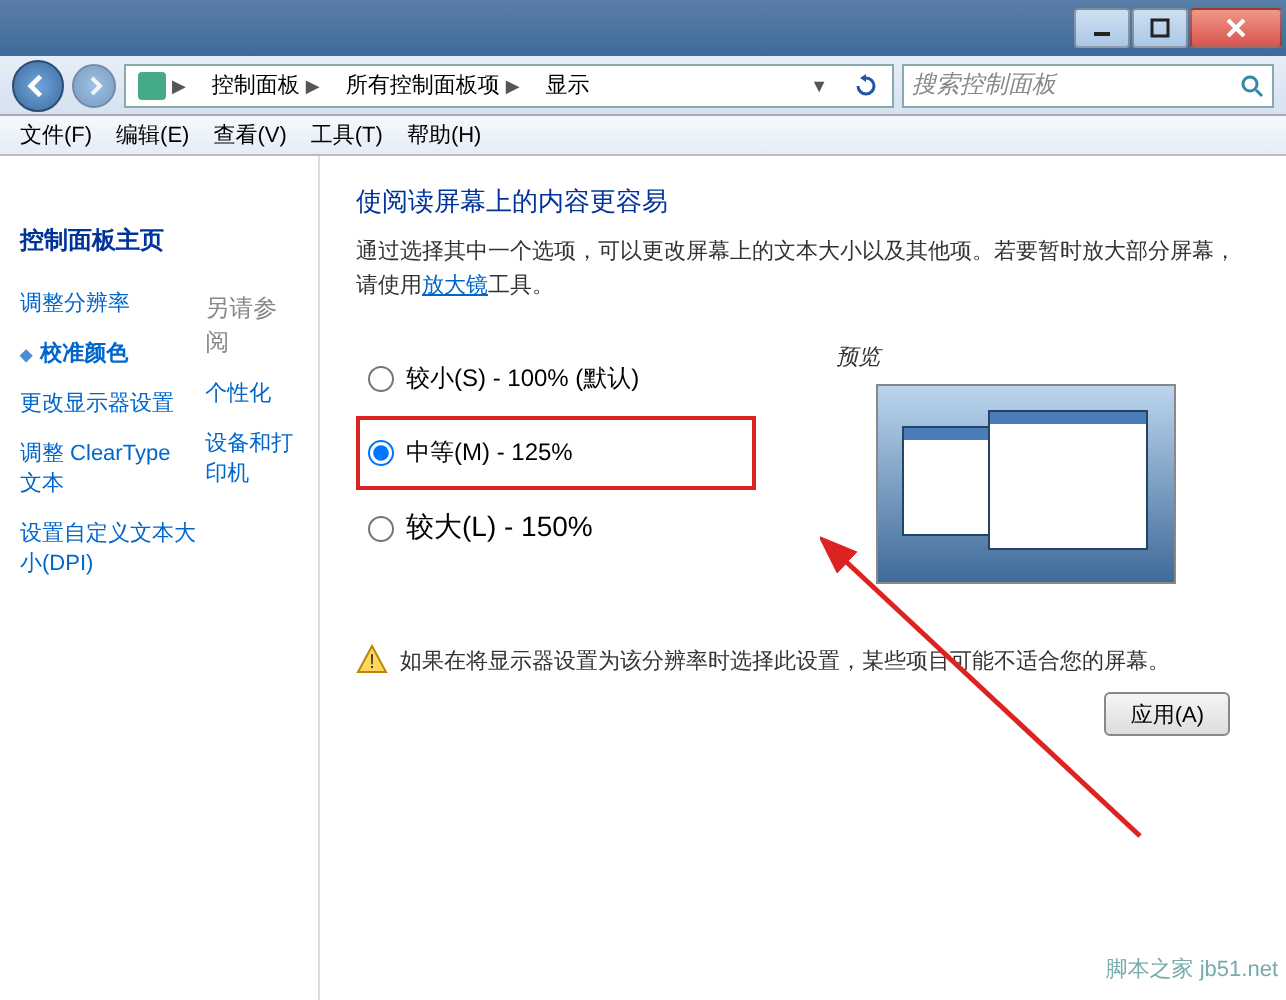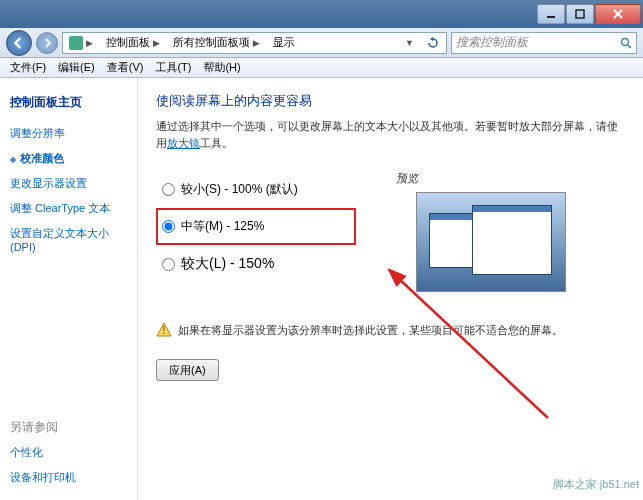--- a/index.html
+++ b/index.html
@@ -12,21 +12,21 @@
 .navbtn { width: 26px; height: 26px; border-radius: 50%; background: radial-gradient(#6fa6e0,#3f6a99); border: 1px solid #2a4d75; display:flex;align-items:center;justify-content:center;color:#fff; }
 .navbtn.fwd { width: 22px; height: 22px; opacity:.6; }
 .crumbs { flex: 1; height: 22px; background: #fff; border: 1px solid #8aa; display: flex; align-items: center; font-size: 11px; }
 .crumb { padding: 0 6px; border-right: 1px solid transparent; display:flex;align-items:center;gap:3px; height:100%; }
 .cp-icon { width:14px;height:14px;background:#4a8; border-radius:2px; display:inline-block; }
 .sep { color:#555; font-size:9px; }
 .searchbox { width: 186px; height: 22px; border: 1px solid #8aa; background: #fff; display:flex; align-items:center; padding:0 4px; justify-content:space-between; color:#888; font-style:italic;}
 .menubar { height: 20px; background: linear-gradient(#f5f9fd,#e4ecf6); border-bottom:1px solid #bbb; display:flex; align-items:center; padding:0 4px; font-size:11px; }
 .menuitem { padding: 2px 6px; }
 .content { display:flex; height: calc(500px - 28px - 30px - 20px); }
-.sidebar { width: 138px; background:#fff; border-right:1px solid #ddd; padding: 10px 8px; display:flex; flex-direction:column; justify-content:space-between; }
+.sidebar { width: 160px; background:#fff; border-right:1px solid #ddd; padding: 28px 8px; display:flex; flex-direction:row; justify-content:space-between; }
 .sidelist a, .sidebottom a { display:block; color:#0066cc; text-decoration:none; font-size:11px; padding:5px 2px; }
 .sidelist .title { color:#003399; font-weight:bold; padding:6px 2px 10px; font-size:12px; }
 .sidelist .current { font-weight:bold; }
 .sidelist .current::before { content:"◆"; color:#4a8cd6; font-size:8px; margin-right:4px; }
 .sidebottom .hdr { color:#888; padding:4px 2px;margin-top:36px; }
 .main { flex:1; background:#fff; padding: 14px 18px; position:relative; }
 h1 { font-size: 13px; color:#003399; font-weight:normal; margin-bottom:8px; }
 .desc { font-size:11px; color:#333; line-height:1.5; margin-bottom:20px; }
 .desc a { color:#0066cc; }
 .opts { display:flex; gap: 40px; }
@@ -34,21 +34,21 @@
 .radio-row { display:flex; align-items:center; gap:6px; padding:10px 6px; font-size:12px; }
 .radio-row.sel { border: 2px solid #d22; padding:8px 4px; }
 .radio-row input { margin:0; }
 .preview-col { flex:1; }
 .preview-lbl { font-size:11px; color:#333; margin-bottom:6px;font-style:italic; }
 .preview-box { width:150px; height:100px; background: linear-gradient(#bcd5ef,#3f6a99); border:1px solid #888; position:relative; margin-left:20px; }
 .pwin { position:absolute; background:#fff; border:1px solid #246; }
 .pwin .pt { height:6px; background:#4a7cb8; }
 .warn-row { margin-top: 30px; display:flex; align-items:center; gap:6px; font-size:11px; color:#333; }
 .warn-ico { width:16px; height:16px; }
-.apply-row { display:flex; margin-top:21px; padding-right:10px; }
+.apply-row { display:flex; justify-content:flex-end; margin-top:8px; padding-right:10px; }
 .apply-btn { height:22px; padding: 2px 12px; font-size:11px; background:linear-gradient(#f5f5f5,#ddd); border:1px solid #888; border-radius:3px; }
 .arrow-ann { position:absolute; left:250px; top:190px; pointer-events:none; }
 .watermark { position:absolute; right:4px; bottom:8px; font-size:11px; color:#7aa; }
 </style>
 </head>
 <body>
 
 <div class="titlebar">
   <div class="winbtn">
       <svg viewBox="0 0 10 10">

